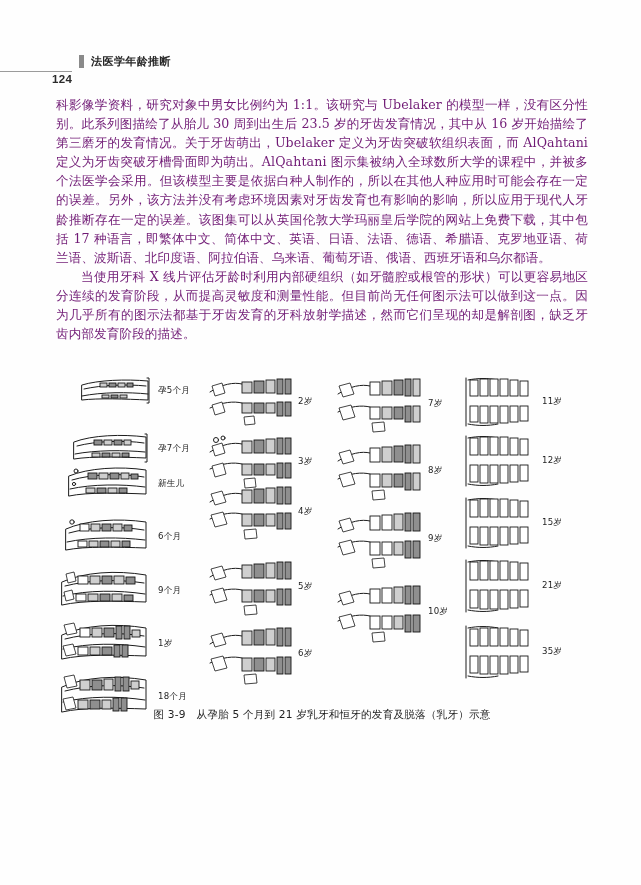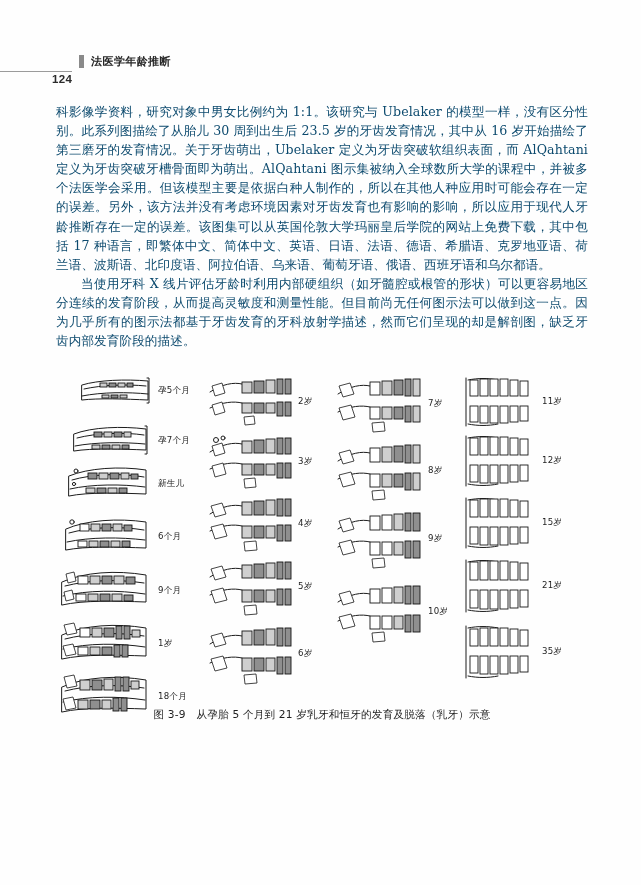--- a/index.html
+++ b/index.html
@@ -71,22 +71,22 @@
     left: 56px;
     top: 90px;
     width: 532px;
   }
   .para {
     font-family: "DejaVu Serif", "Liberation Serif", serif;
     font-size: 12.6px;
     line-height: 19.1px;
     text-align: justify;
     text-justify: inter-character;
-    color: #0c4a6e;
-    margin: 12px 0 0 0;
+    color: #701a75;
+    margin: 5px 0 0 0;
     letter-spacing: .1px;
   }
   .para + .para { margin-top: 0px; }
   .para.indent { text-indent: 25px; }
 
   
   #figure {
     position: absolute;
     left: 56px;
     top: 374px;
@@ -211,21 +211,21 @@
               <path class="stroke" d="M4 22 C24 18, 50 18, 70 20"></path>
               <rect class="crown" x="24" y="21" width="7" height="3"></rect>
               <rect class="crown-dark" x="33" y="21" width="7" height="3"></rect>
               <rect class="crown" x="42" y="21" width="7" height="3"></rect>
               <path class="stroke" d="M69 4 L71 4 L71 29 L69 29"></path>
             </svg>
           </span>
           <span class="agelabel">孕5个月</span>
         </div>
 
-        <div class="row" style="left:14px; top:48px;">
+        <div class="row" style="left:14px; top:56px;">
           <span class="art">
             <svg class="tooth-art" width="84" height="38" viewBox="0 0 84 38">
               <path class="stroke" d="M4 12 C22 5, 52 4, 76 7 L76 28 C52 27, 22 26, 4 29 Z"></path>
               <path class="stroke" d="M7 16 C26 11, 54 10, 74 13"></path>
               <rect class="crown-dark" x="24" y="10" width="8" height="5"></rect>
               <rect class="crown" x="34" y="10" width="8" height="5"></rect>
               <rect class="crown-dark" x="44" y="10" width="8" height="5"></rect>
               <rect class="crown" x="54" y="10" width="7" height="5"></rect>
               <path class="stroke" d="M5 24 C26 20, 54 20, 75 22"></path>
               <rect class="crown" x="22" y="23" width="8" height="4"></rect>
@@ -397,21 +397,21 @@
               <rect class="crown-dark" x="46" y="32" width="10" height="11"></rect>
               <rect class="crown" x="58" y="32" width="9" height="11"></rect>
               <rect class="crown-dark" x="69" y="31" width="6" height="15"></rect>
               <rect class="crown-dark" x="77" y="31" width="6" height="15"></rect>
               <path class="root" d="M36 47 L47 46 L48 55 L37 56 Z"></path>
             </svg>
           </span>
           <span class="agelabel">3岁</span>
         </div>
 
-        <div class="row" style="left:0px; top:120px;justify-content:space-between;">
+        <div class="row" style="left:0px; top:108px;justify-content:space-between;">
           <span class="art">
             <svg class="tooth-art" width="86" height="60" viewBox="0 0 86 60">
               <path class="stroke" d="M2 20 C14 12, 26 10, 34 12"></path>
               <path class="stroke" d="M2 37 C14 31, 26 30, 34 32"></path>
               <path class="root" d="M3 12 L14 9 L18 20 L7 23 Z"></path>
               <path class="root" d="M3 33 L15 30 L19 42 L7 45 Z"></path>
               <rect class="crown" x="34" y="8" width="10" height="13"></rect>
               <rect class="crown-dark" x="46" y="7" width="10" height="14"></rect>
               <rect class="crown" x="58" y="6" width="9" height="15"></rect>
               <rect class="crown-dark" x="69" y="5" width="6" height="17"></rect>

